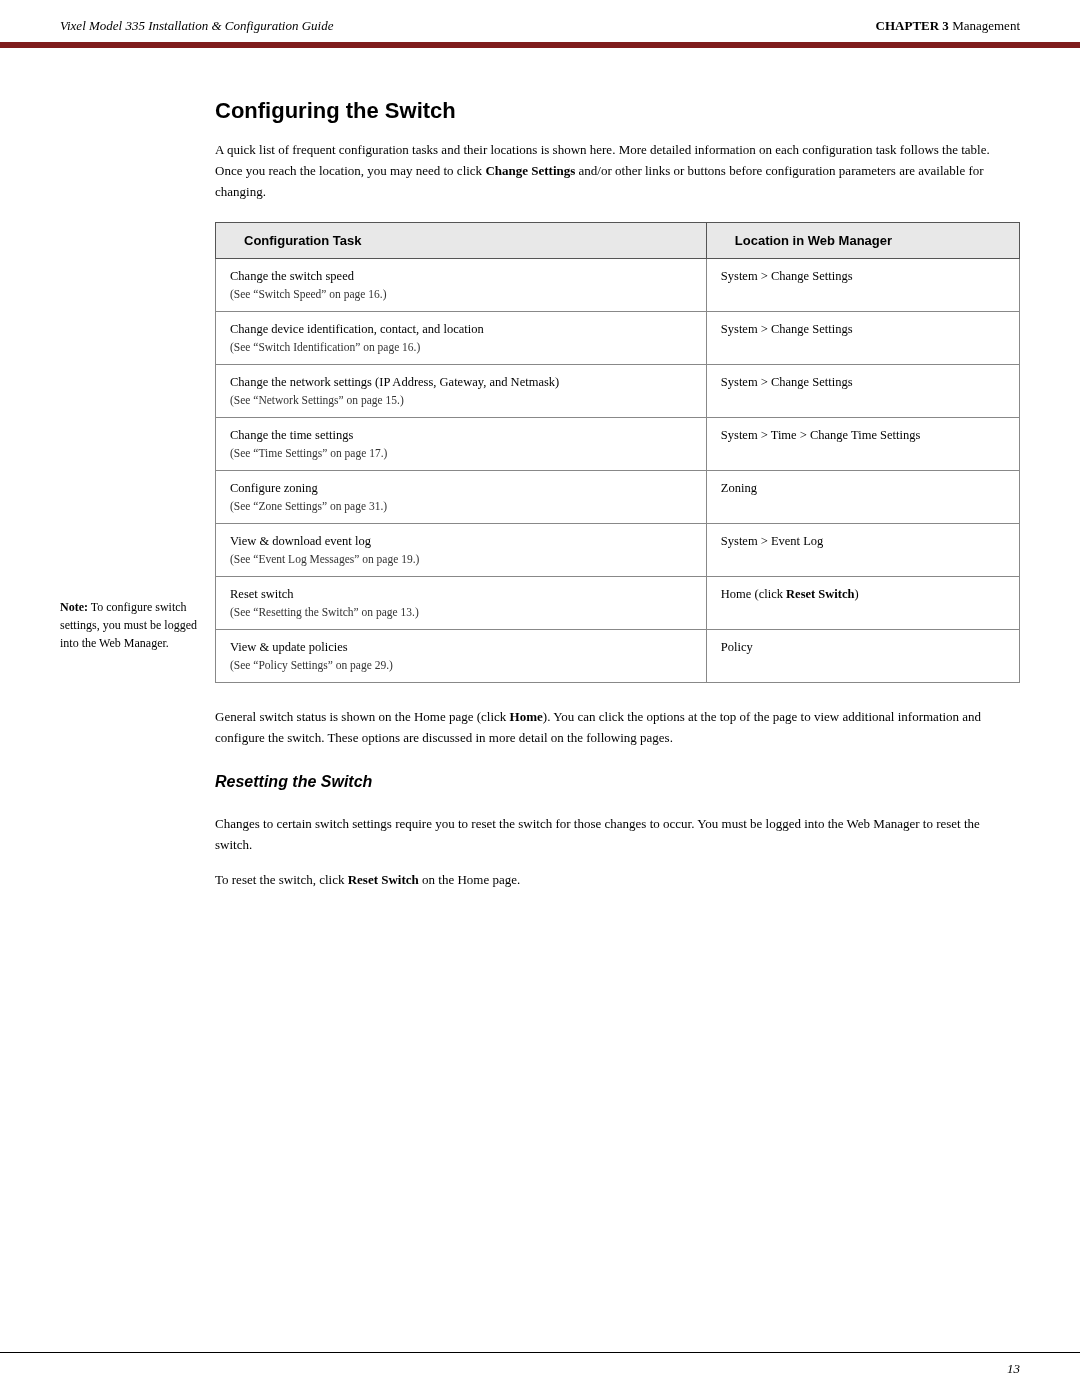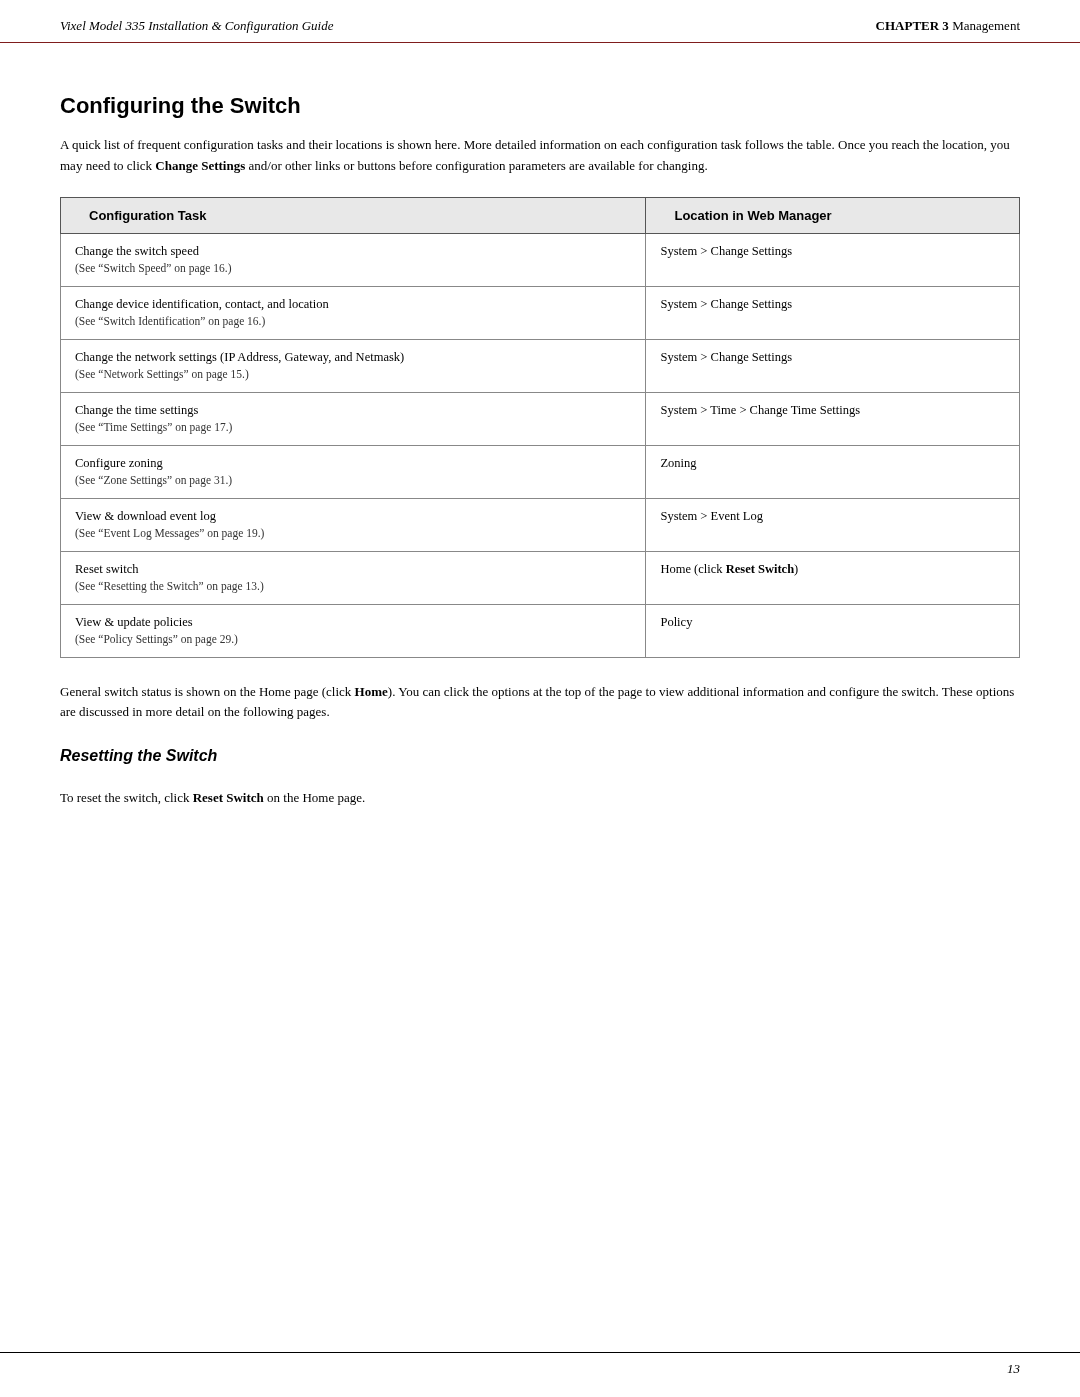--- a/index.html
+++ b/index.html
@@ -13,21 +13,21 @@
       min-height: 1397px;
       position: relative;
     }
 
     
     .page-header {
       display: flex;
       justify-content: space-between;
       align-items: baseline;
       padding: 18px 60px 8px 60px;
-      border-bottom: 1px solid #7f1d1d;
+      border-bottom: 6px solid #7f1d1d;
     }
 
     .header-left {
       font-style: italic;
       font-size: 13px;
     }
 
     .header-right {
       font-size: 13px;
     }
@@ -160,20 +160,23 @@
 <div class="page-header">
   <span class="header-left">Vixel Model 335 Installation &amp; Configuration Guide</span>
   <span class="header-right">
     <span class="chapter-label">CHAPTER 3</span>
     <span>Management</span>
   </span>
 </div>
 
 <div class="page-content">
 
+  <div class="sidebar-note">
+    <span class="note-label">Note:</span><span> To configure switch settings, you must be logged into the Web Manager.</span>
+  </div>
 
   <div class="main-body">
 
     <h1 class="page-title">Configuring the Switch</h1>
 
     <p class="intro-text">
       A quick list of frequent configuration tasks and their locations is shown here. More
       detailed information on each configuration task follows the table. Once you reach the
       location, you may need to click <strong>Change Settings</strong> and/or other links or buttons before
       configuration parameters are available for changing.
@@ -248,20 +251,21 @@
     </table>
 
     <p class="general-section">
       General switch status is shown on the Home page (click <strong>Home</strong>). You can click the
       options at the top of the page to view additional information and configure the switch.
       These options are discussed in more detail on the following pages.
     </p>
 
     <h2 class="subsection-title">Resetting the Switch</h2>
 
+    <p class="subsection-text">Changes to certain switch settings require you to reset the switch for those changes to occur. You must be logged into the Web Manager to reset the switch.</p>
 
     <p class="subsection-text">
       To reset the switch, click <strong>Reset Switch</strong> on the Home page.
     </p>
 
   </div>
 </div>
 
 <div class="page-footer">
   <span>13</span>

